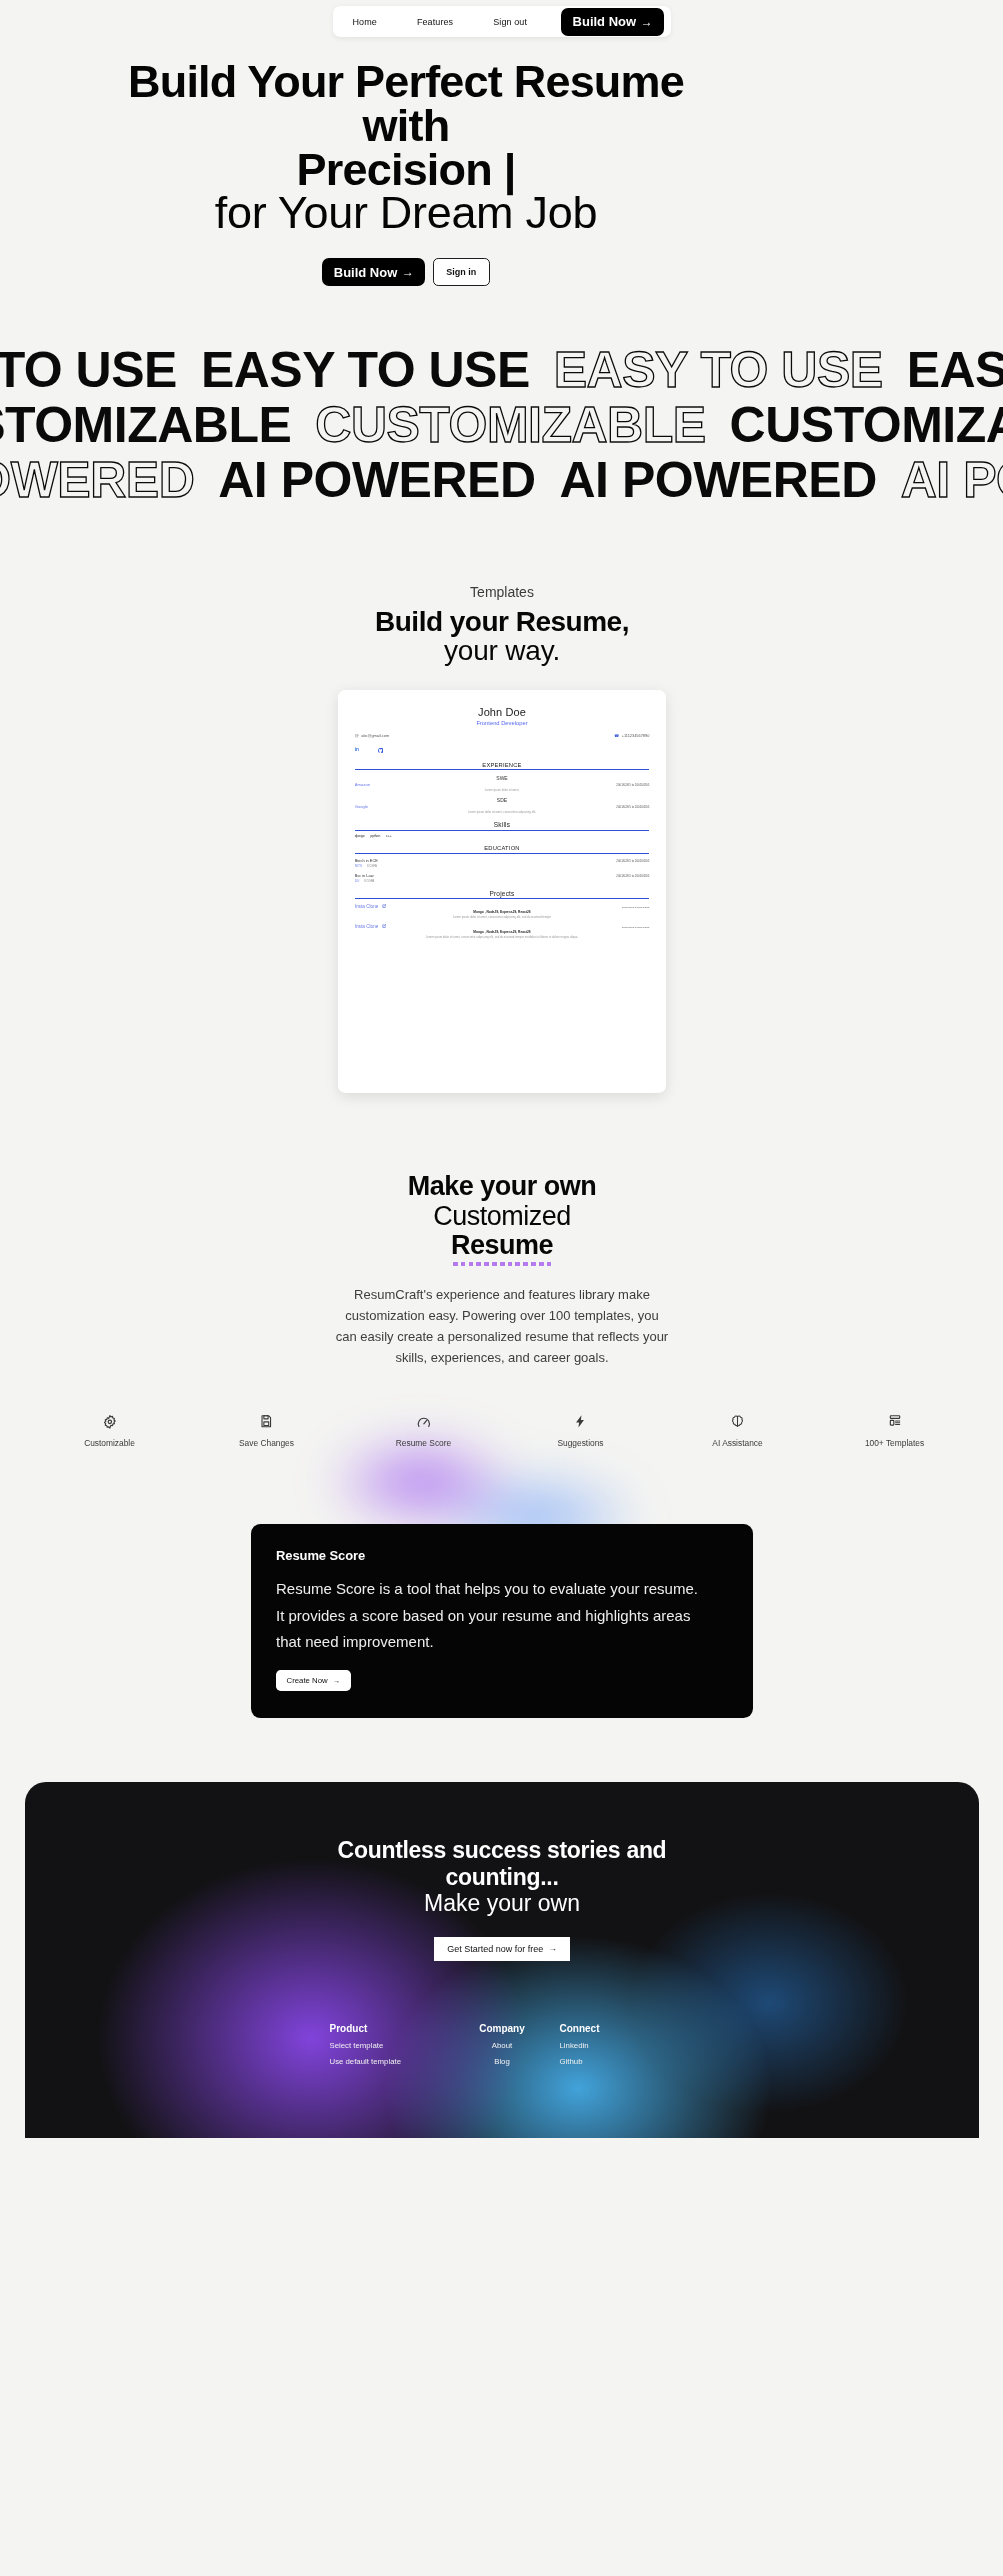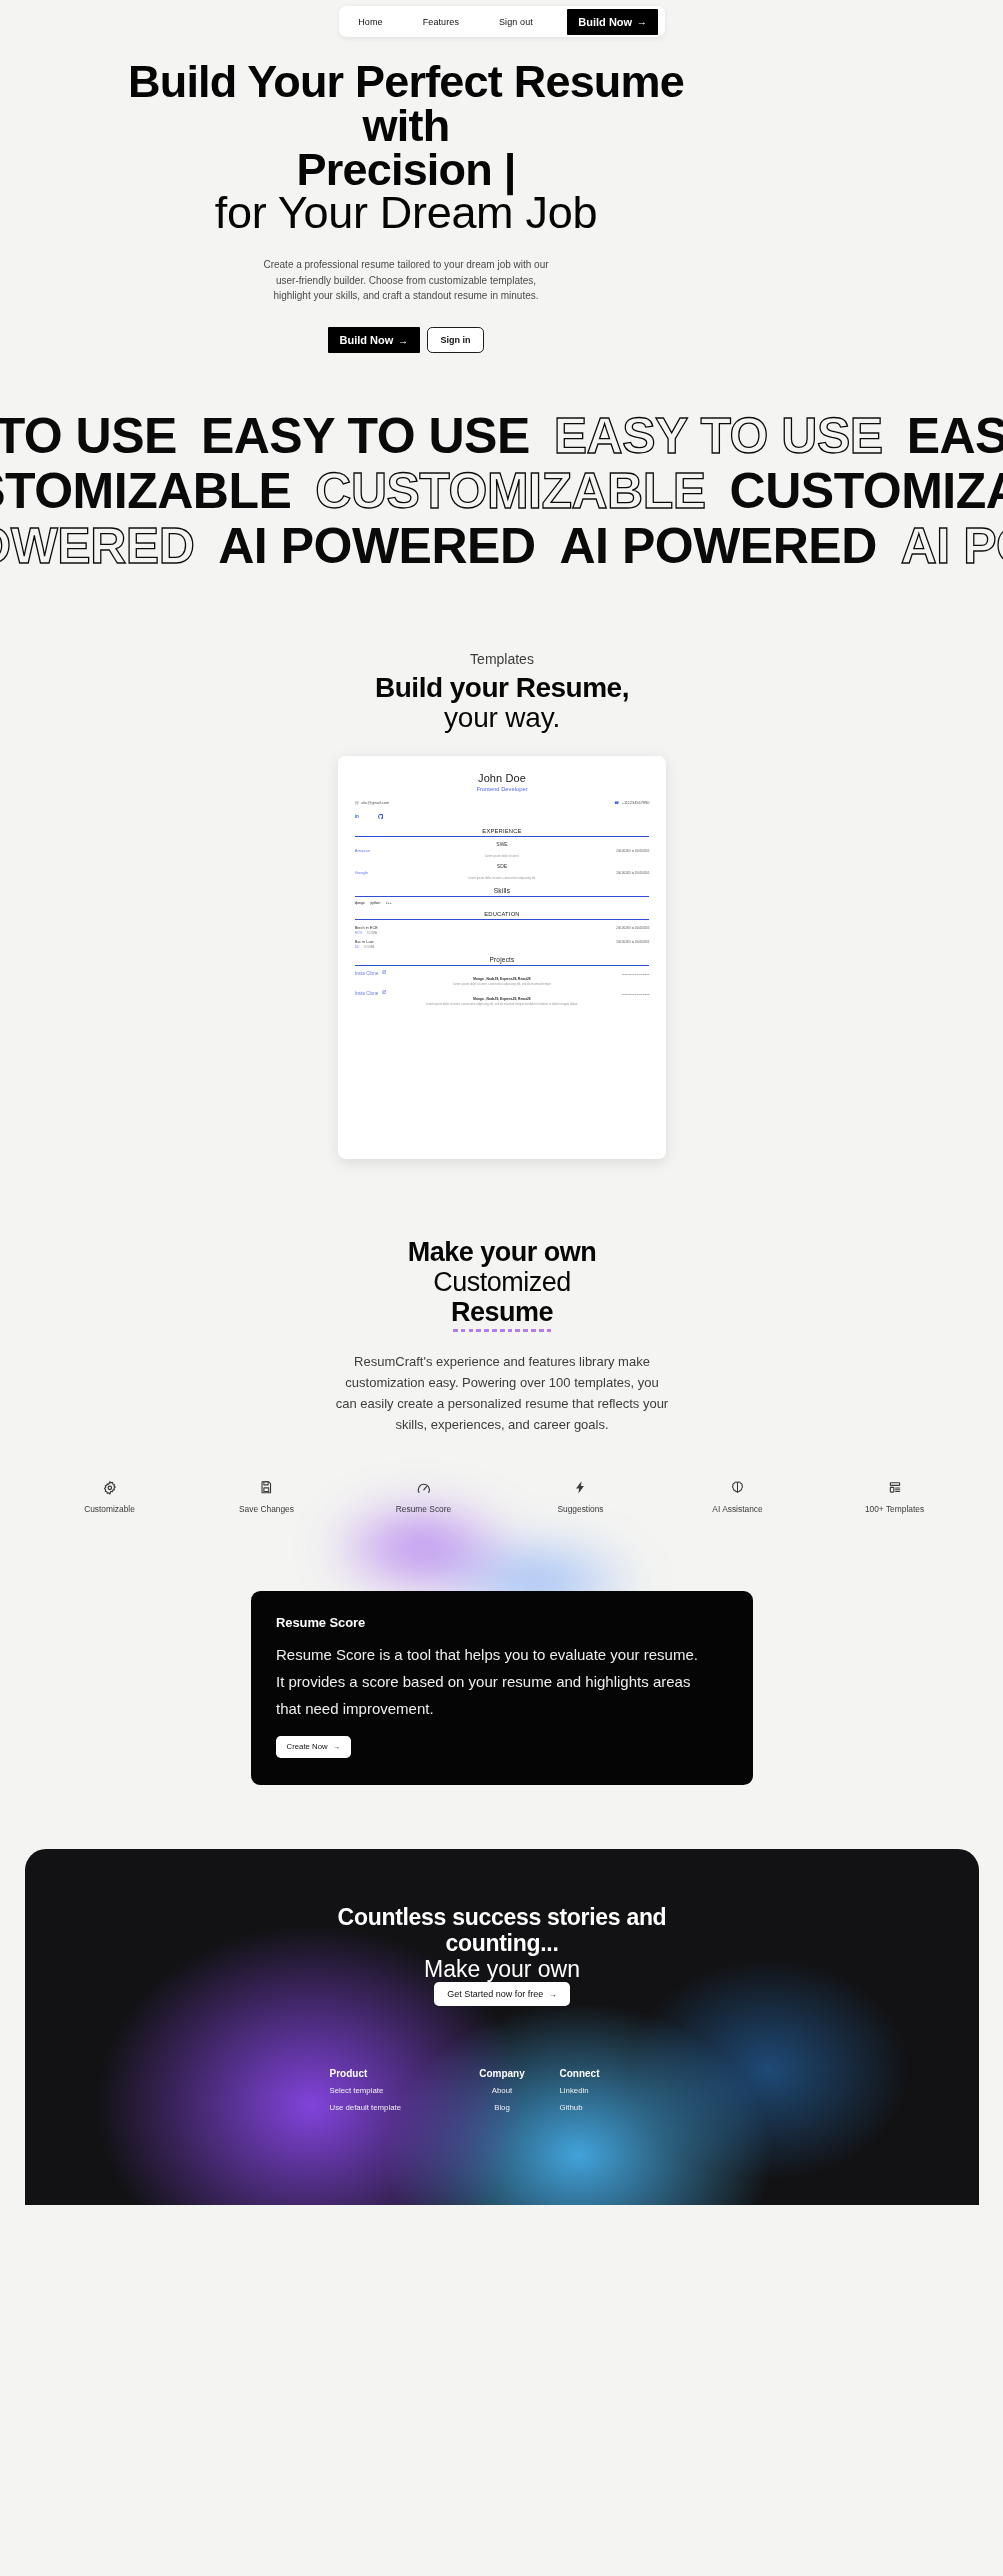--- a/index.html
+++ b/index.html
@@ -20,23 +20,23 @@
     display: flex; align-items: center; gap: 16px;
     padding: 5.8px 6.3px 5.8px 19px;
     height: 31px;
   }
   .nav-link {
     font-size: 9px; color: #111; text-decoration: none;
     padding: 0 24px 0 0; white-space: nowrap; letter-spacing: 0.1px;
   }
   .nav-link:last-of-type { padding-right: 18px; }
   .btn-dark {
-    background: #000; color: #fff; border: none; border-radius: 1px;
+    background: #000; color: #fff; border: none; border-radius: 7px;
     font-family: "Liberation Sans", sans-serif;
-    font-size: 11px; font-weight: 700; padding: 6.8px 11.5px;
+    font-size: 13px; font-weight: 700; padding: 6.8px 11.5px;
     display: inline-flex; align-items: center; gap: 4.7px; cursor: pointer;
     white-space: nowrap;
   }
 
   
   .hero { position: relative; width: 812px; padding-top: 23px; text-align: center; }
   .hero-blob {
     position: absolute; left: 50%; top: 31px; transform: translateX(-50%);
     width: 397px; height: 366px; pointer-events: none; z-index: 0;
     background:
@@ -175,21 +175,21 @@
       radial-gradient(ellipse 199px 157px at 78% 62%, rgba(40,120,200,.55) 0%, rgba(40,120,200,0) 70%),
       #121214;
     text-align: center; color: #fff;
   }
   .footer h2 {
     padding-top: 55px; font-size: 23px; line-height: 1.14;
     font-weight: 700; letter-spacing: -0.3px; max-width: 376px; margin: 0 auto;
   }
   .footer h2 .thin { font-weight: 300; letter-spacing: 0; }
   .btn-footer {
-    background: #fff; color: #111; border: none; border-radius: 5px;
+    margin-top: 21px; background: #fff; color: #111; border: none; border-radius: 0;
     font-family: "Liberation Sans", sans-serif;
     font-size: 9px; padding: 6.8px 13.6px; cursor: pointer;
     display: inline-flex; align-items: center; gap: 5.2px;
   }
   .footer-cols {
     margin-top: 62px; display: flex; justify-content: center; gap: 0;
     padding: 0 225px;
   }
   .fcol { width: 115px; text-align: left; }
   .fcol:nth-child(2) { text-align: center; }
@@ -215,21 +215,20 @@
 
 <section class="hero">
   <div class="hero-blob"></div>
   <div class="hero-inner">
     <h1>
       <span>Build Your Perfect Resume</span><br>
       <span>with</span><br>
       <span>Precision |</span><br>
       <span class="thin">for Your Dream Job</span>
     </h1>
-    <p class="hero-sub">Create a professional resume tailored to your dream job with our user-friendly builder. Choose from customizable templates, highlight your skills, and craft a standout resume in minutes.</p>
     <div class="hero-cta">
       <button class="btn-dark">
         <span>Build Now</span>
         <span class="arrow">→</span>
       </button>
       <button class="btn-light">Sign in</button>
     </div>
   </div>
 </section>
 

